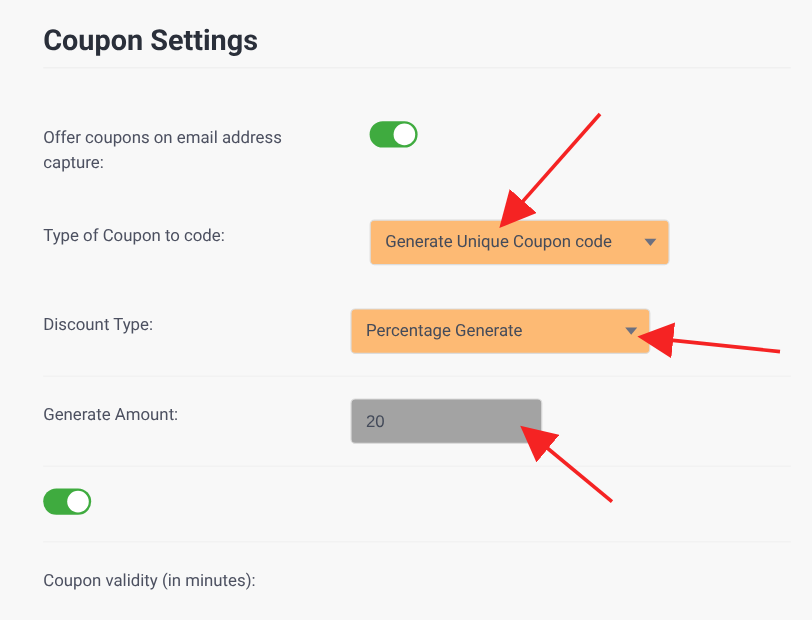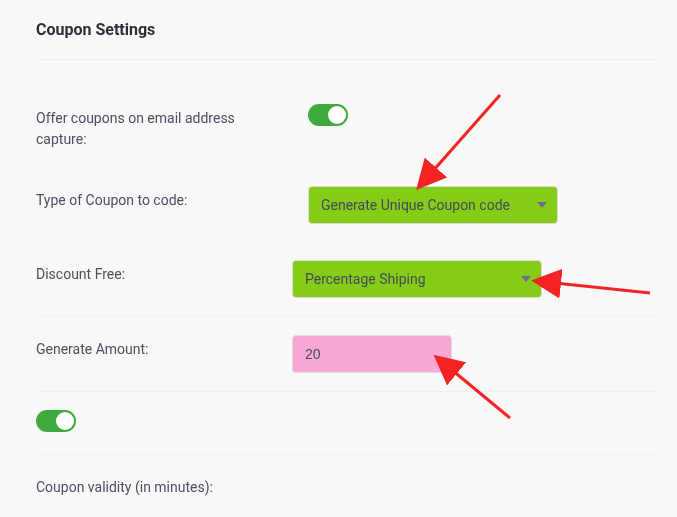--- a/index.html
+++ b/index.html
@@ -9,24 +9,24 @@
       color: #3b3f4a;
       width: 677px;
       height: 517px;
       overflow: hidden;
       position: relative;
     }
     .page {
       padding: 20px 18px 0 36px;
     }
     h2.section-title {
-      font-size: 16px;
+      font-size: 24px;
       font-weight: 700;
       color: #2a2f3a;
-      margin-bottom: 20px;
+      margin-bottom: 8px;
     }
     .hr {
       border: none;
       border-top: 1px solid #eee;
       margin: 0 0 26px 0;
     }
     .row {
       display: flex;
       align-items: flex-start;
       gap: 16px;
@@ -64,41 +64,41 @@
     }
 
     
     .select {
       display: flex;
       align-items: center;
       justify-content: space-between;
       width: 250px;
       height: 38px;
       border: 1px solid #dcdcdc;
-      background: #84cc16;
+      background: #fdba74;
       border-radius: 4px;
       padding: 0 10px 0 12px;
       cursor: pointer;
       font-size: 14px;
       color: #444b5a;
       text-align: center;
     }
     .chevron {
       width: 0; height: 0;
       border-left: 5px solid transparent;
       border-right: 5px solid transparent;
       border-top: 6px solid #6c7080;
     }
 
     
     .textinput {
       width: 160px;
       height: 38px;
       border: 1px solid #dcdcdc;
-      background: #f9a8d4;
+      background: #a3a3a3;
       border-radius: 4px;
       padding: 0 12px;
       font-size: 14px;
       color: #444b5a;
     }
 
     
     .arrows {
       position: absolute;
       inset: 0;
@@ -126,24 +126,24 @@
     <div class="label-col">Type of Coupon to code:</div>
     <div class="control-col">
       <div class="select">
         <span>Generate Unique Coupon code</span>
         <span class="chevron"></span>
       </div>
     </div>
   </div>
 
   <div class="row">
-    <div class="label-col">Discount Free:</div>
+    <div class="label-col">Discount Type:</div>
     <div class="control-col">
       <div class="select">
-        <span>Percentage Shiping</span>
+        <span>Percentage Generate</span>
         <span class="chevron"></span>
       </div>
     </div>
   </div>
 
   <div class="row">
     <div class="label-col">Generate Amount:</div>
     <div class="control-col">
       <input class="textinput" value="20" style="">
     </div>

